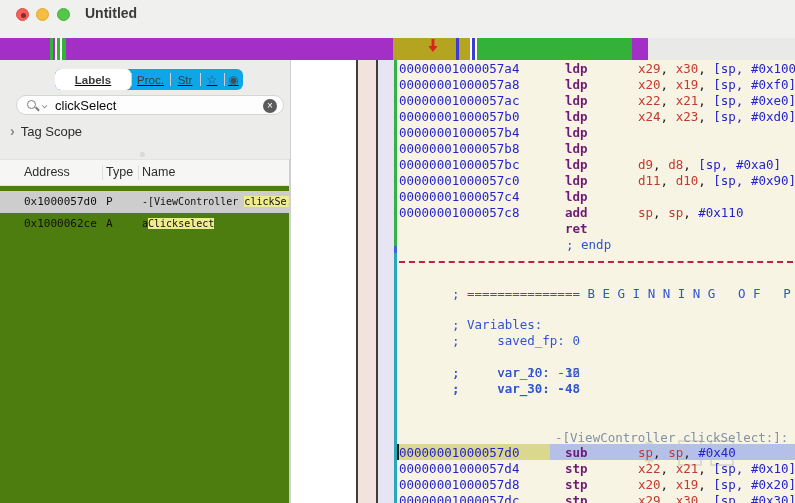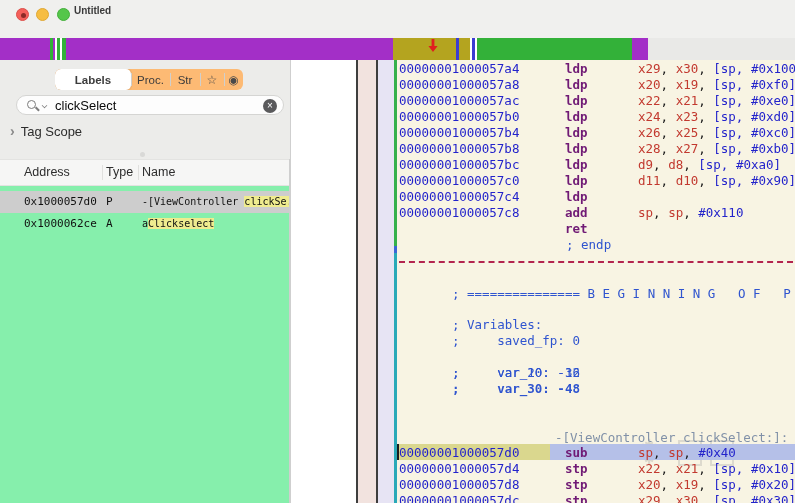--- a/index.html
+++ b/index.html
@@ -8,52 +8,52 @@
   .abs { position:absolute; }
   #stage { position:relative; width:795px; height:503px; overflow:hidden; }
 
   
   #titlebar { left:0; top:0; width:795px; height:38px; background:#f0f0ee; }
   .tl { width:13px; height:13px; border-radius:50%; top:8px; }
   #tl-close { left:16px; background:#f4605a; border:0.5px solid #dd4f4a; }
   #tl-close .dot { position:absolute; left:4px; top:4px; width:5px; height:5px; border-radius:50%; background:#8c2b27; }
   #tl-min { left:36px; background:#f6bd41; border:0.5px solid #e0a834; }
   #tl-zoom { left:57px; background:#55c64a; border:0.5px solid #43b03a; }
-  #win-title { left:74px; top:5px; font-size:10px; font-weight:600; color:#3a3a3a; }
+  #win-title { left:85px; top:5px; font-size:14px; font-weight:600; color:#3a3a3a; }
 
   
   #navbar { left:0; top:38px; width:795px; height:22px; display:flex; overflow:hidden; }
   .navseg { height:22px; flex:0 0 auto; }
   #nav-arrow { left:427px; top:39px; width:12px; height:14px; }
 
   
   #sidebar { left:0; top:60px; width:290px; height:443px; background:#ececea; }
-  #tabbar { left:55px; top:9px; width:188px; height:21px; background:#fdba74;
-            border-radius:6px; display:flex; align-items:stretch; overflow:hidden; }
+  #tabbar { left:55px; top:9px; width:188px; height:21px; background:#0ea5e9;
+            border-radius:6px; display:flex; align-items:stretch; overflow:hidden;text-decoration:underline; }
   .tab { display:flex; align-items:center; justify-content:center; font-size:11.5px; color:#3c3c3c; position:relative; }
   .tab.selected { background:#ffffff; border-radius:5px; box-shadow:0 0 2px rgba(0,0,0,.25); font-weight:600; }
   .tab:not(.selected):not(:first-child)::before { content:""; position:absolute; left:0; top:4px; bottom:4px; width:1px; background:#cfcfcd; }
   .tab .glyph { font-size:12px; color:#4a4a4a; }
 
   #searchfield { left:16px; top:35px; width:268px; height:20px; background:#fdfdfd;
                  border:1px solid #d5d5d3; border-radius:10px; }
   #mag { left:10px; top:4px; width:9px; height:9px; border:1.6px solid #7c7c7c; border-radius:50%; }
   #mag-handle { left:18px; top:12px; width:5px; height:1.6px; background:#7c7c7c; transform:rotate(45deg); }
   #mag-chev { left:25px; top:7px; width:5px; height:5px; border-right:1.4px solid #7c7c7c; border-bottom:1.4px solid #7c7c7c; transform:rotate(45deg) scale(.8); }
   #search-text { left:38px; top:2px; font-size:13px; color:#0a0a0a; }
   #search-clear { right:6px; top:3px; width:14px; height:14px; border-radius:50%; background:#5a5a5c;
                   color:#fff; font-size:10px; line-height:13px; text-align:center; }
 
   #tagscope { left:10px; top:62px; height:18px; display:flex; align-items:center; gap:6px; }
   #tagscope .chev { color:#8b8b8b; font-size:14px; font-weight:700; line-height:1; }
   #tagscope .lbl { font-size:13px; color:#2c2c2c; }
   #handle-dot { left:140px; top:92px; width:5px; height:5px; border-radius:50%; background:#d9d9d7; }
 
   
-  #sb-table { left:0; top:99px; width:290px; height:344px; background:#86efac; border-right:1px solid #cfcfcf; }
+  #sb-table { left:0; top:99px; width:290px; height:344px; background:#4d7c0f; border-right:1px solid #cfcfcf; }
   #sb-header { left:0; top:0; width:289px; height:27px; background:#f6f6f5;
                border-top:1px solid #e3e3e1; border-bottom:1px solid #e3e3e1; }
   .hcell { position:absolute; top:5px; font-size:12.5px; color:#2d2d2d; }
   .hsep { position:absolute; top:5px; bottom:5px; width:1px; background:#e0e0de; }
   #sb-rows { left:0; top:32px; width:289px; }
   .sbrow { position:relative; height:22px; width:289px; overflow:hidden; }
   .sbrow.selected { background:#cdcdcd; }
   .cell { position:absolute; top:4px; font-family:"DejaVu Sans Mono", monospace; font-size:11px; color:#101010; white-space:pre; }
   .c-addr { left:24px; } .c-type { left:106px; }
   .c-name { left:142px; font-size:10px; top:5px; }
@@ -202,22 +202,22 @@
     <div id="watermark" class="abs">
         <span id="wm-flake">❄</span>
         <div class="wm-glyph" id="wm-g1" title="看雪"></div>
         <div class="wm-glyph" id="wm-g2" title="看雪"></div>
       </div>
     <div id="asm-block1">
         <div class="asmrow" style="top: 0px;"><span class="t-addr">00000001000057a4</span><span class="t-mn">ldp</span><span class="t-ops"><span class="t-reg">x29</span><span class="t-pn">, </span><span class="t-reg">x30</span><span class="t-pn">, </span><span class="t-mem">[sp, #0x100]</span></span></div>
         <div class="asmrow" style="top: 16px;"><span class="t-addr">00000001000057a8</span><span class="t-mn">ldp</span><span class="t-ops"><span class="t-reg">x20</span><span class="t-pn">, </span><span class="t-reg">x19</span><span class="t-pn">, </span><span class="t-mem">[sp, #0xf0]</span></span></div>
         <div class="asmrow" style="top: 32px;"><span class="t-addr">00000001000057ac</span><span class="t-mn">ldp</span><span class="t-ops"><span class="t-reg">x22</span><span class="t-pn">, </span><span class="t-reg">x21</span><span class="t-pn">, </span><span class="t-mem">[sp, #0xe0]</span></span></div>
         <div class="asmrow" style="top: 48px;"><span class="t-addr">00000001000057b0</span><span class="t-mn">ldp</span><span class="t-ops"><span class="t-reg">x24</span><span class="t-pn">, </span><span class="t-reg">x23</span><span class="t-pn">, </span><span class="t-mem">[sp, #0xd0]</span></span></div>
-        <div class="asmrow" style="top: 64px;"><span class="t-addr">00000001000057b4</span><span class="t-mn">ldp</span><span class="t-ops"><span class="t-reg">x26</span><span class="t-pn">, </span><span class="t-reg">x25</span><span class="t-pn">, </span><span class="t-mem">[sp, #0xc0]</span></span></div>
-        <div class="asmrow" style="top: 80px;"><span class="t-addr">00000001000057b8</span><span class="t-mn">ldp</span><span class="t-ops"><span class="t-reg">x28</span><span class="t-pn">, </span><span class="t-reg">x27</span><span class="t-pn">, </span><span class="t-mem">[sp, #0xb0]</span></span></div>
+        <div class="asmrow" style="top: 64px;"><span class="t-addr">00000001000057b4</span><span class="t-mn">ldp</span></div>
+        <div class="asmrow" style="top: 80px;"><span class="t-addr">00000001000057b8</span><span class="t-mn">ldp</span></div>
         <div class="asmrow" style="top: 96px;"><span class="t-addr">00000001000057bc</span><span class="t-mn">ldp</span><span class="t-ops"><span class="t-reg">d9</span><span class="t-pn">, </span><span class="t-reg">d8</span><span class="t-pn">, </span><span class="t-mem">[sp, #0xa0]</span></span></div>
         <div class="asmrow" style="top: 112px;"><span class="t-addr">00000001000057c0</span><span class="t-mn">ldp</span><span class="t-ops"><span class="t-reg">d11</span><span class="t-pn">, </span><span class="t-reg">d10</span><span class="t-pn">, </span><span class="t-mem">[sp, #0x90]</span></span></div>
         <div class="asmrow" style="top: 128px;"><span class="t-addr">00000001000057c4</span><span class="t-mn">ldp</span></div>
         <div class="asmrow" style="top: 144px;"><span class="t-addr">00000001000057c8</span><span class="t-mn">add</span><span class="t-ops"><span class="t-reg">sp</span><span class="t-pn">, </span><span class="t-reg">sp</span><span class="t-pn">, </span><span class="t-mem">#0x110</span></span></div>
         <div class="asmrow" style="top: 160px;"><span class="t-mn">ret</span></div>
       </div>
     <div class="asmrow" style="top:176px">
       <span class="t-cm" style="left:169px">; endp</span>
     </div>
     <div id="dashline" class="abs"></div>

